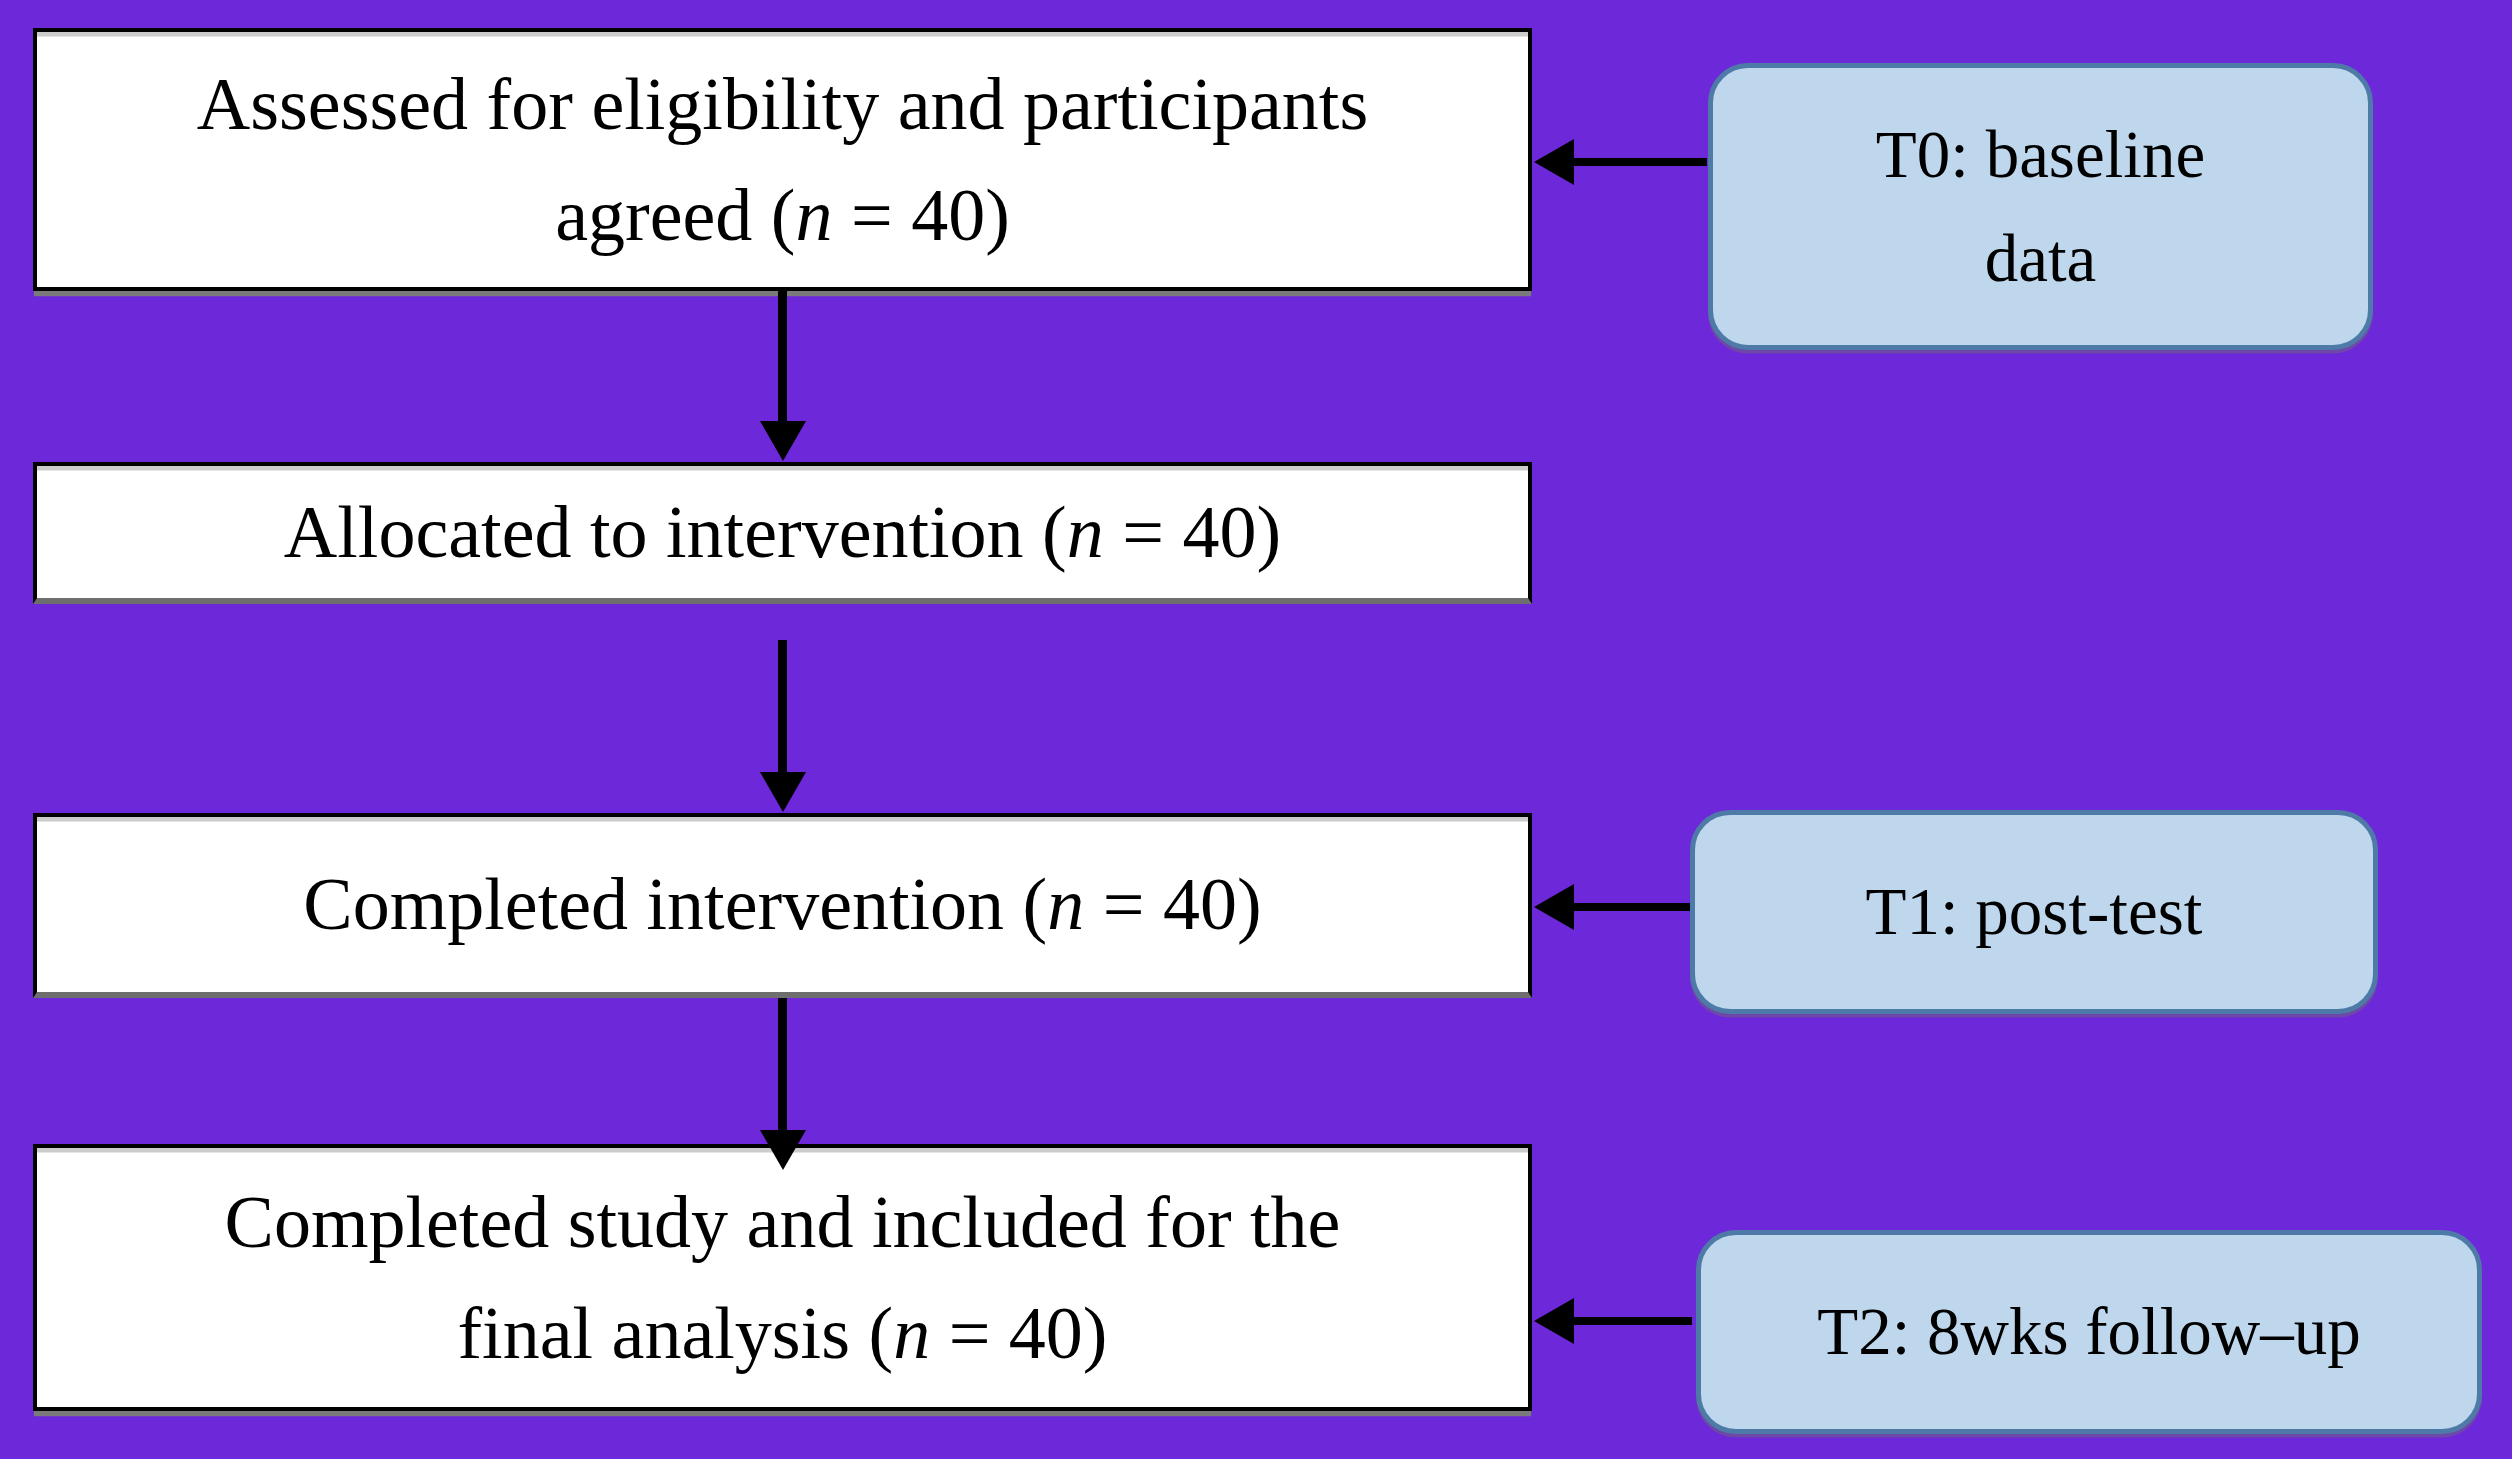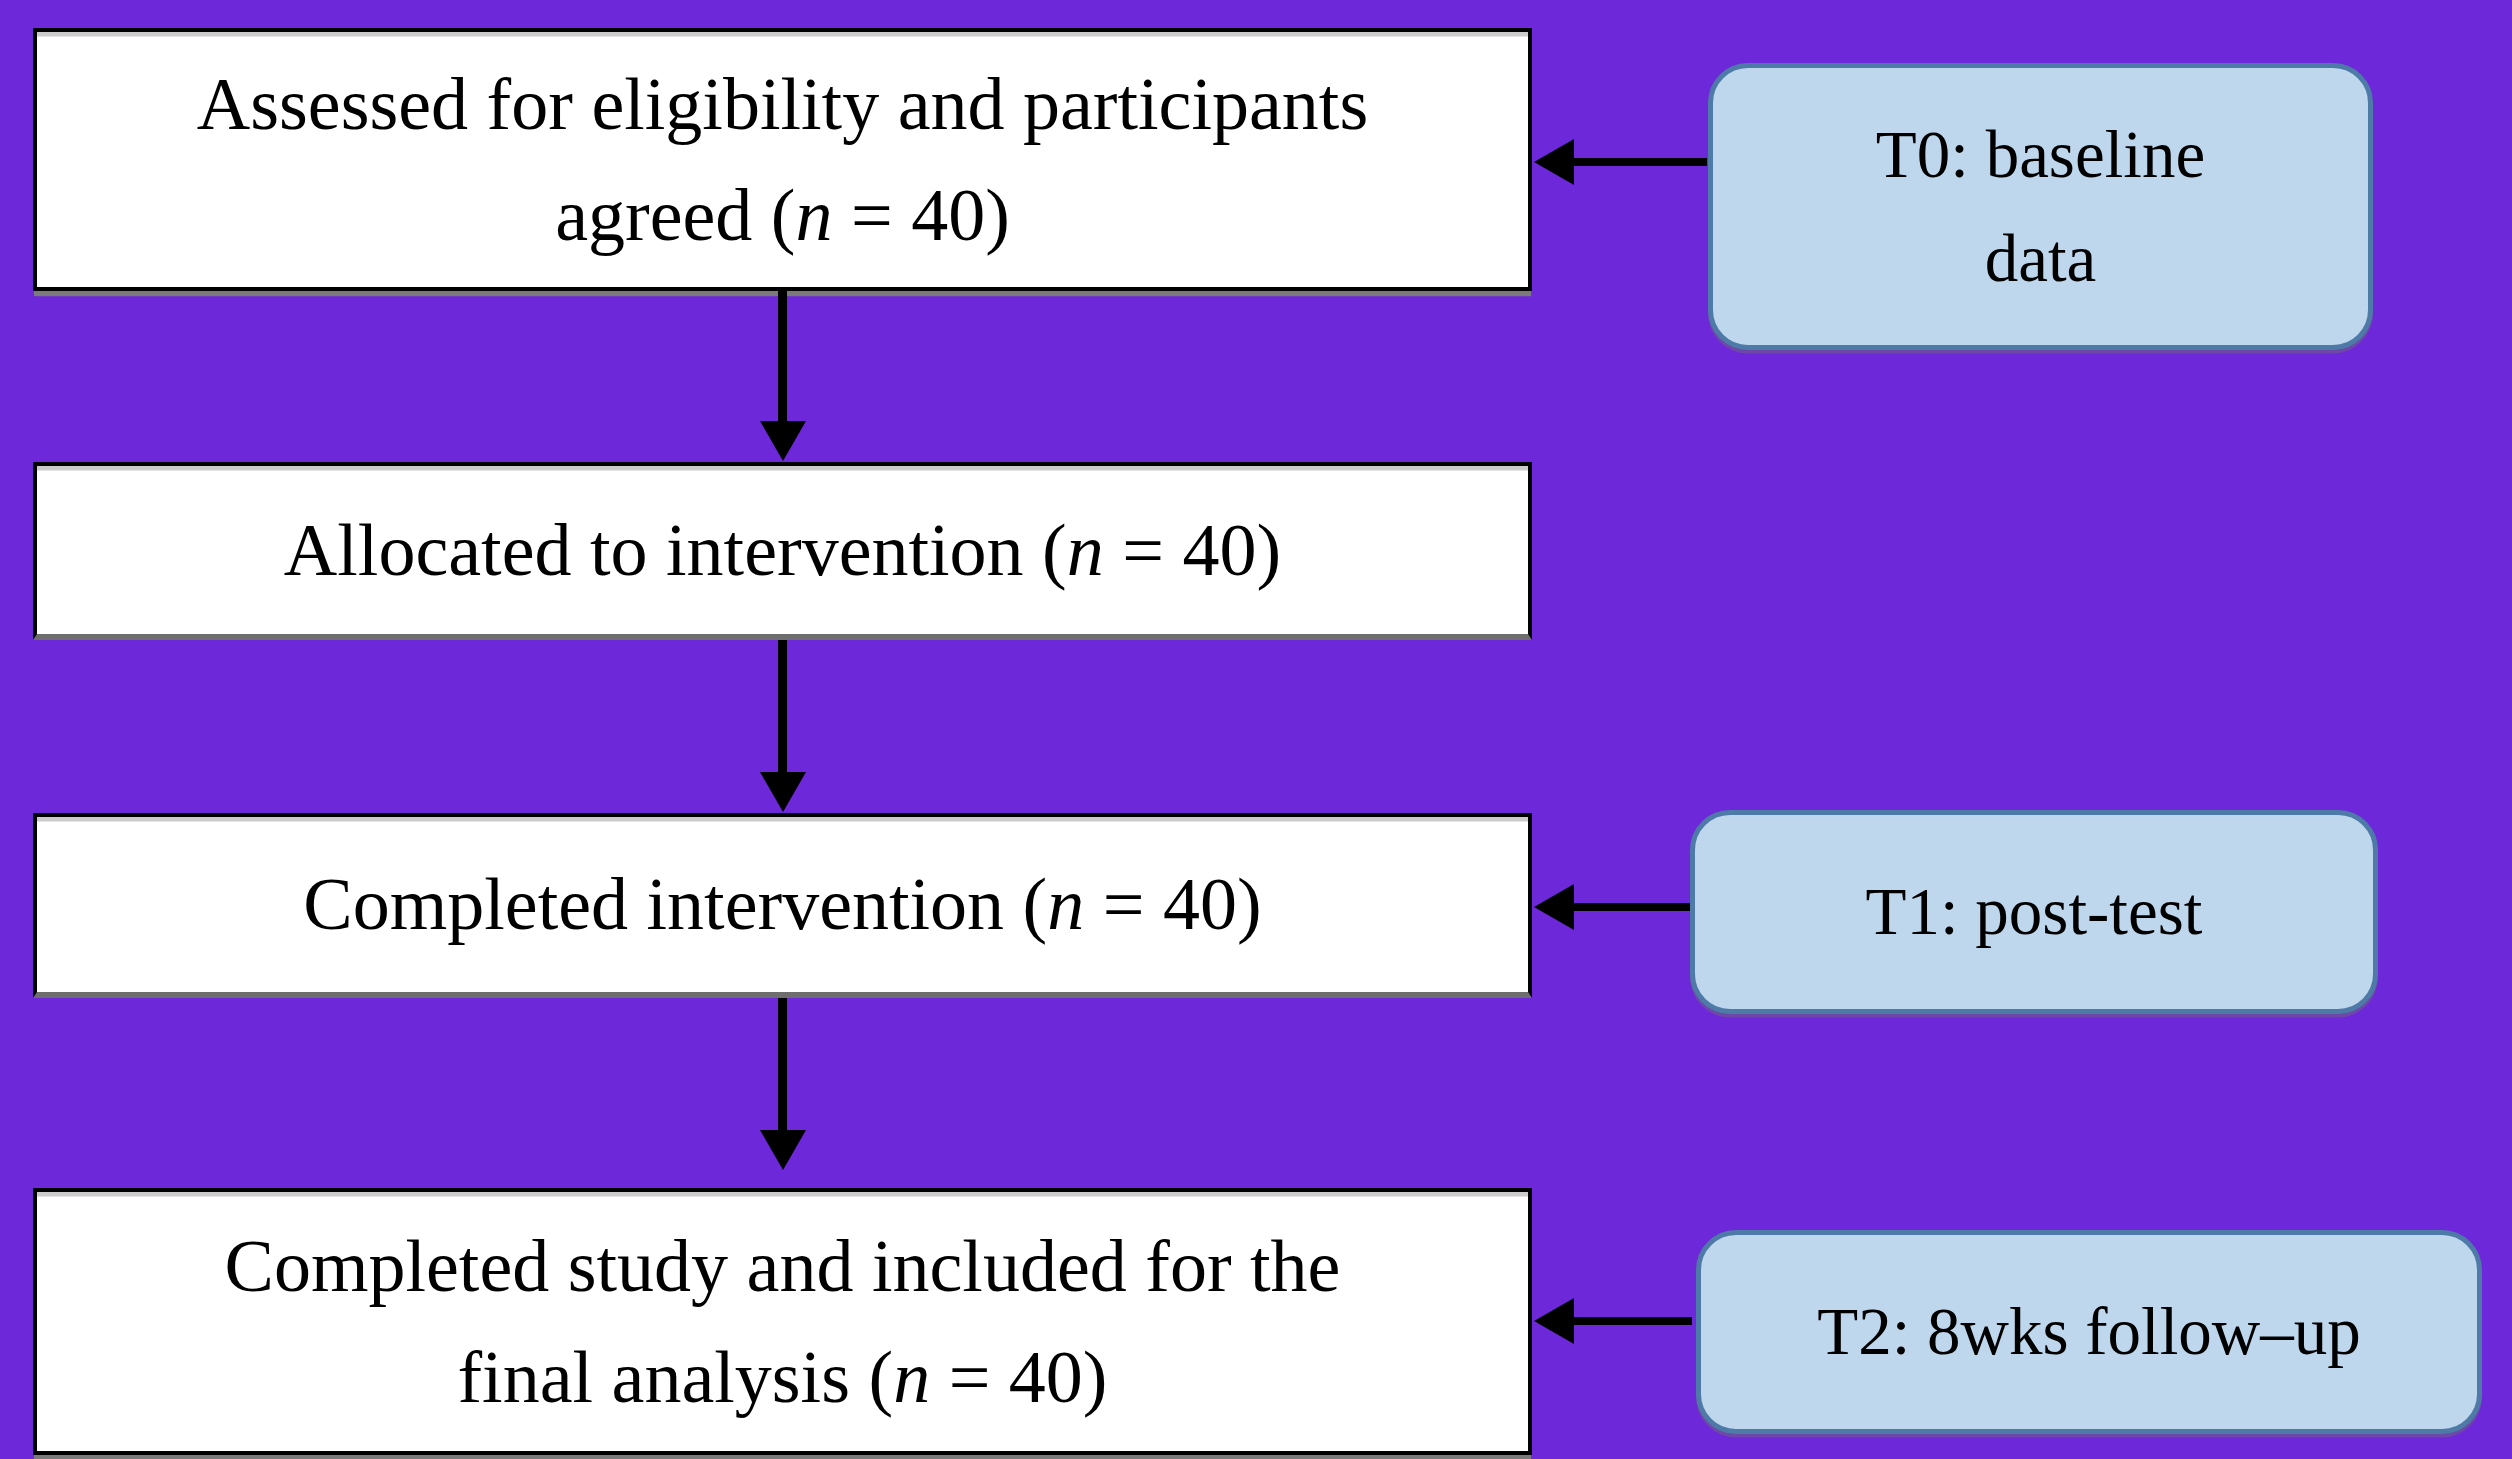--- a/index.html
+++ b/index.html
@@ -32,23 +32,23 @@
     align-items: center;
     text-align: center;
     font-size: 74px;
     line-height: 1.5;
   }
   .proc.gray-bottom {
     border-bottom: 6.1px solid #6e6e6e;
     box-shadow: inset 0 4.4px 0 #cccccc;
   }
   #box-assessed              { top: 28px;   height: 263px; }
-  #box-allocated             { top: 462px;  height: 178px; }
+  #box-allocated             { top: 462px;  height: 142px; }
   #box-completed-intervention{ top: 813px;  height: 185px; }
-  #box-completed-study       { top: 1188px; height: 267px; }
+  #box-completed-study       { top: 1144px; height: 267px; }
 
   
   .callout {
     position: absolute;
     box-sizing: border-box;
     background: #bed7ec;
     border: 5.3px solid #4e7aa8;
     border-radius: 40px;
     box-shadow: 0 3.5px 0 rgba(110,110,110,0.45);
     display: flex;

